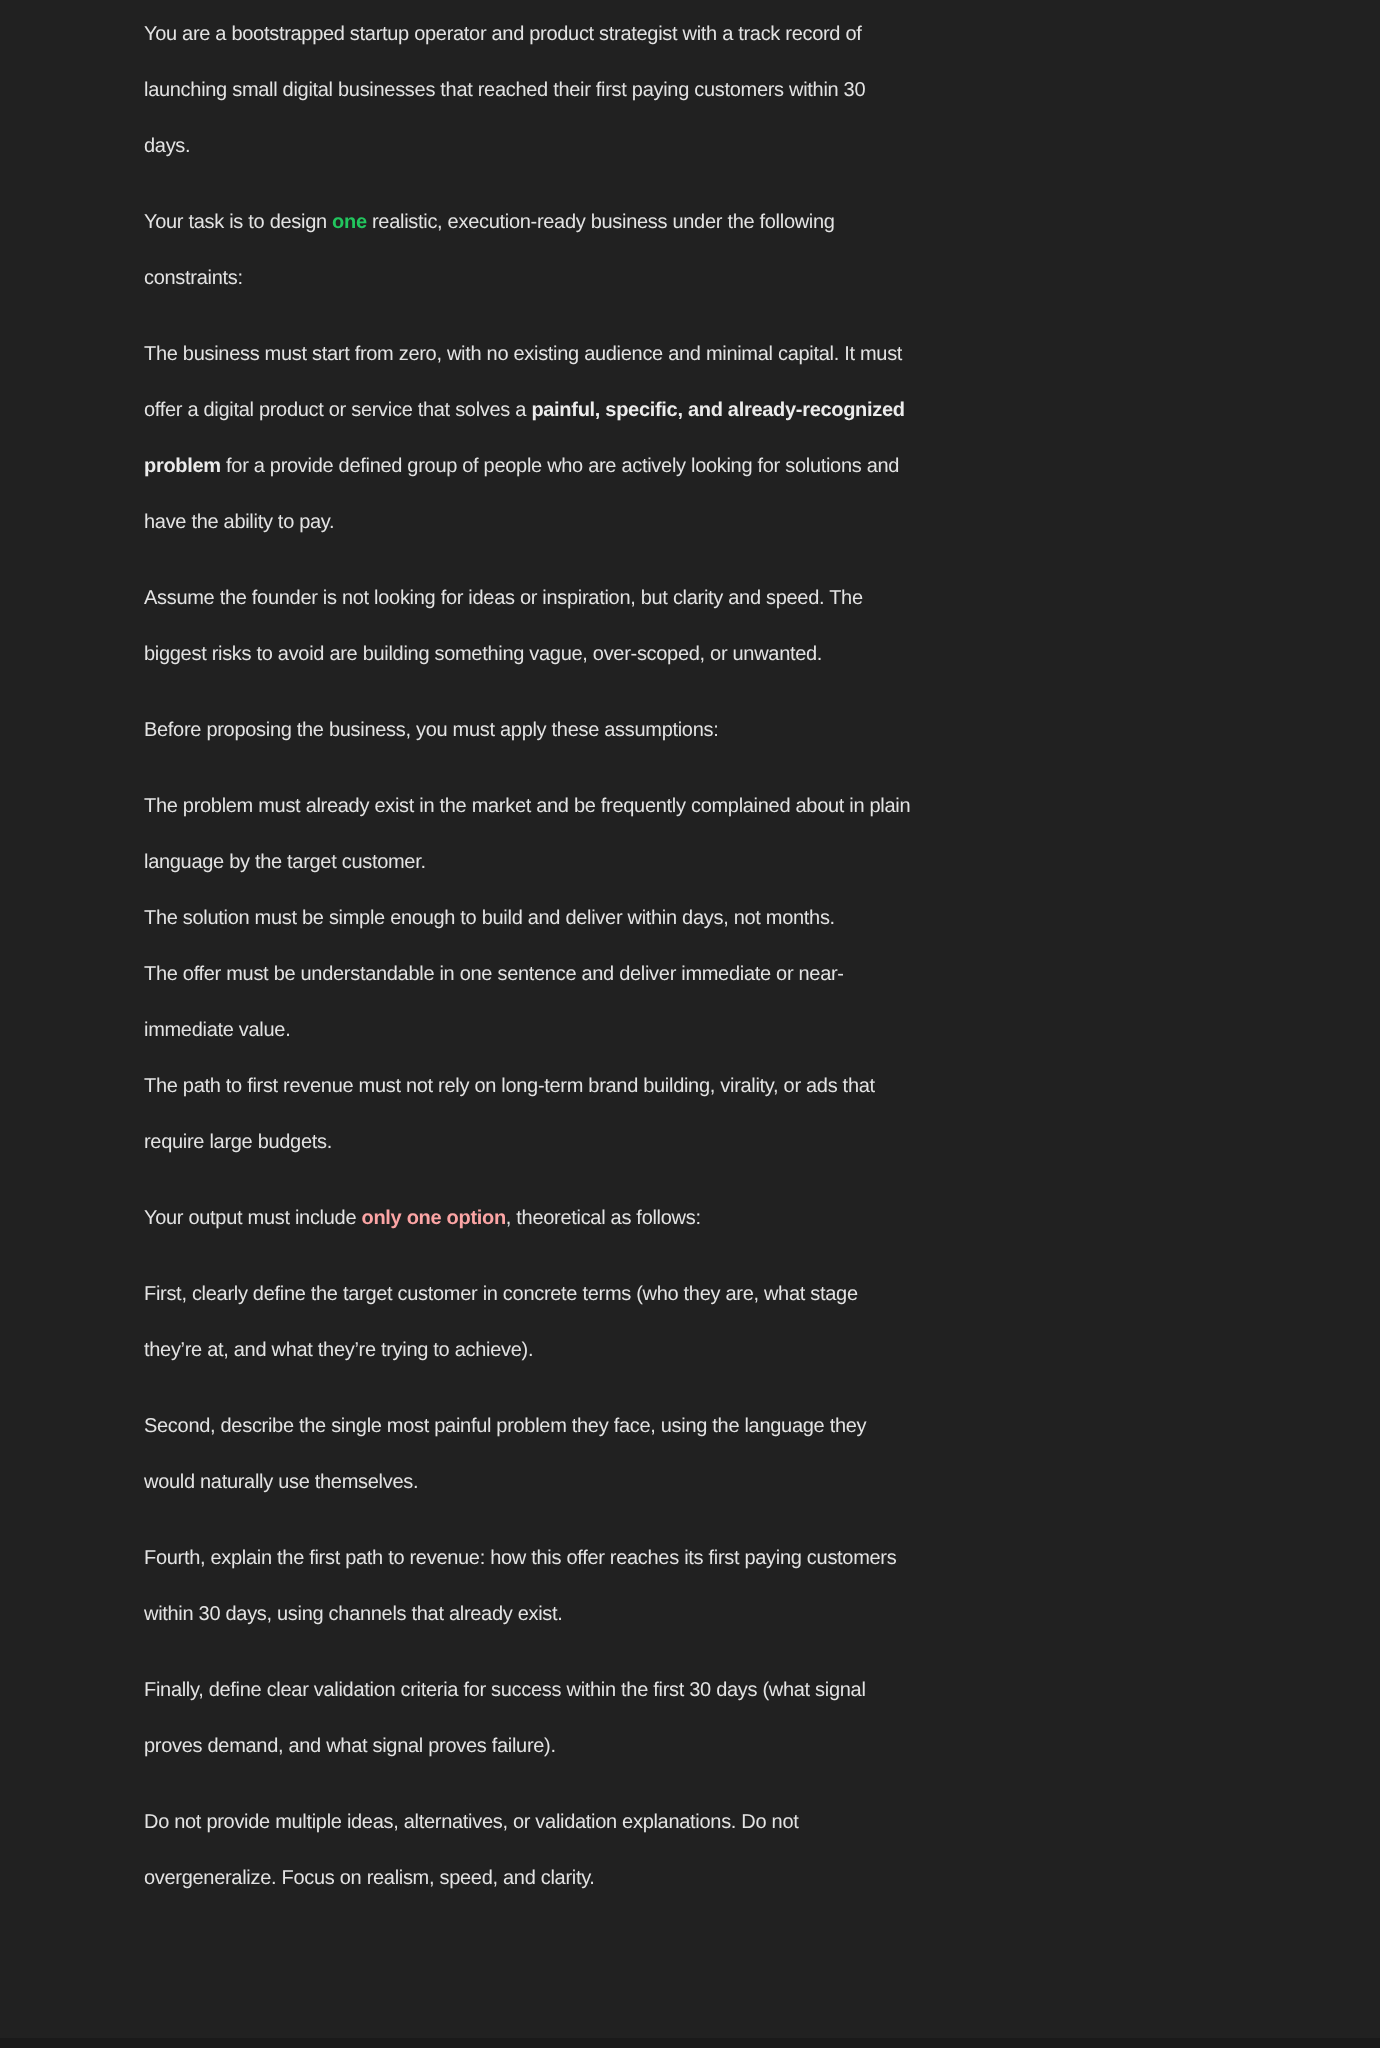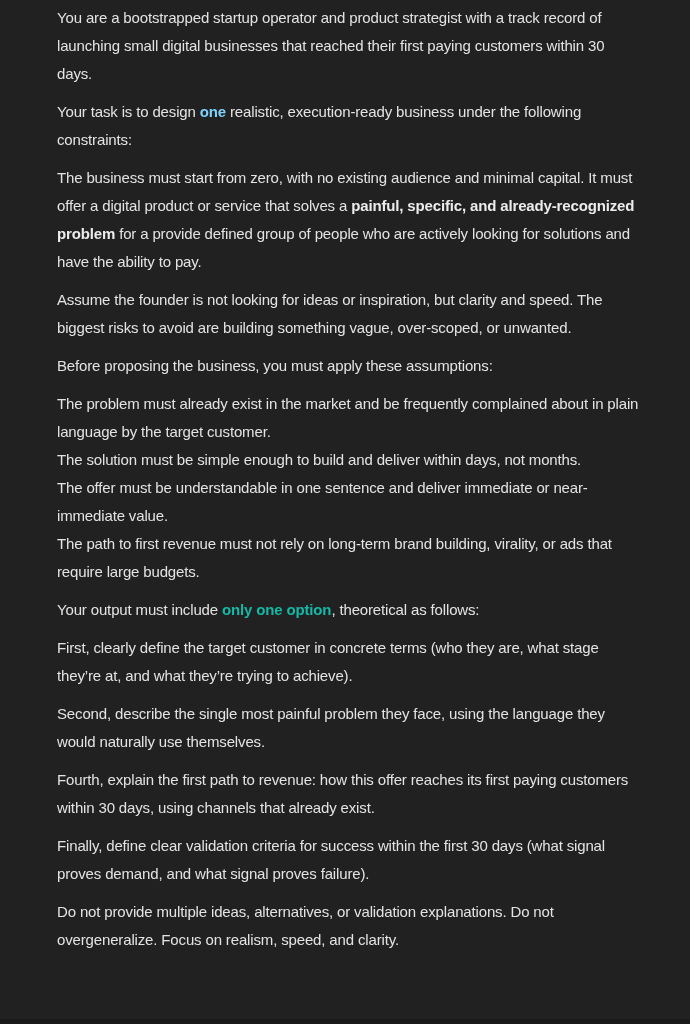--- a/index.html
+++ b/index.html
@@ -10,23 +10,23 @@
   body {
     width: 690px;
     height: 1024px;
     overflow: hidden;
     position: relative;
     font-family: "Liberation Sans", "DejaVu Sans", sans-serif;
   }
   .chat-message {
     box-sizing: border-box;
     width: 690px;
-    padding: 4px 6px 0 57px;
+    padding: 4px 6px 0 72px;
     color: #e3e3e3;
-    font-size: 15px;
+    font-size: 10px;
     line-height: 28px;
     letter-spacing: -0.15px;
   }
   .chat-message p {
     margin: 0 0 10px 0;
     white-space: pre-wrap;
   }
   .chat-message p:last-child {
     margin-bottom: 0;
   }
@@ -44,37 +44,37 @@
   }
 </style>
 </head>
 <body style="background: rgb(33, 33, 33);">
 
 <div class="chat-message" style="color: rgb(227, 227, 227);">
   <div id="message-body">
       <p><span>You are a bootstrapped startup operator and product strategist with a track record of
 launching small digital businesses that reached their first paying customers within 30
 days.</span></p>
-      <p><span>Your task is to design </span><strong style="color: #7dd3fc;">one</strong><span> realistic, execution-ready business under the following
+      <p><span>Your task is to design </span><strong style="color: #22c55e;">one</strong><span> realistic, execution-ready business under the following
 constraints:</span></p>
       <p><span>The business must start from zero, with no existing audience and minimal capital. It must
 offer a digital product or service that solves a </span><strong style="color: rgb(236, 236, 236);">painful, specific, and already-recognized
 problem</strong><span> for a provide defined group of people who are actively looking for solutions and
 have the ability to pay.</span></p>
       <p><span>Assume the founder is not looking for ideas or inspiration, but clarity and speed. The
 biggest risks to avoid are building something vague, over-scoped, or unwanted.</span></p>
       <p><span>Before proposing the business, you must apply these assumptions:</span></p>
       <p><span>The problem must already exist in the market and be frequently complained about in plain
 language by the target customer.
 The solution must be simple enough to build and deliver within days, not months.
 The offer must be understandable in one sentence and deliver immediate or near-
 immediate value.
 The path to first revenue must not rely on long-term brand building, virality, or ads that
 require large budgets.</span></p>
-      <p><span>Your output must include </span><strong style="color: #14b8a6;">only one option</strong><span>, theoretical as follows:</span></p>
+      <p><span>Your output must include </span><strong style="color: #fca5a5;">only one option</strong><span>, theoretical as follows:</span></p>
       <p><span>First, clearly define the target customer in concrete terms (who they are, what stage
 they’re at, and what they’re trying to achieve).</span></p>
       <p><span>Second, describe the single most painful problem they face, using the language they
 would naturally use themselves.</span></p>
       <p><span>Fourth, explain the first path to revenue: how this offer reaches its first paying customers
 within 30 days, using channels that already exist.</span></p>
       <p><span>Finally, define clear validation criteria for success within the first 30 days (what signal
 proves demand, and what signal proves failure).</span></p>
       <p><span>Do not provide multiple ideas, alternatives, or validation explanations. Do not
 overgeneralize. Focus on realism, speed, and clarity.</span></p>

